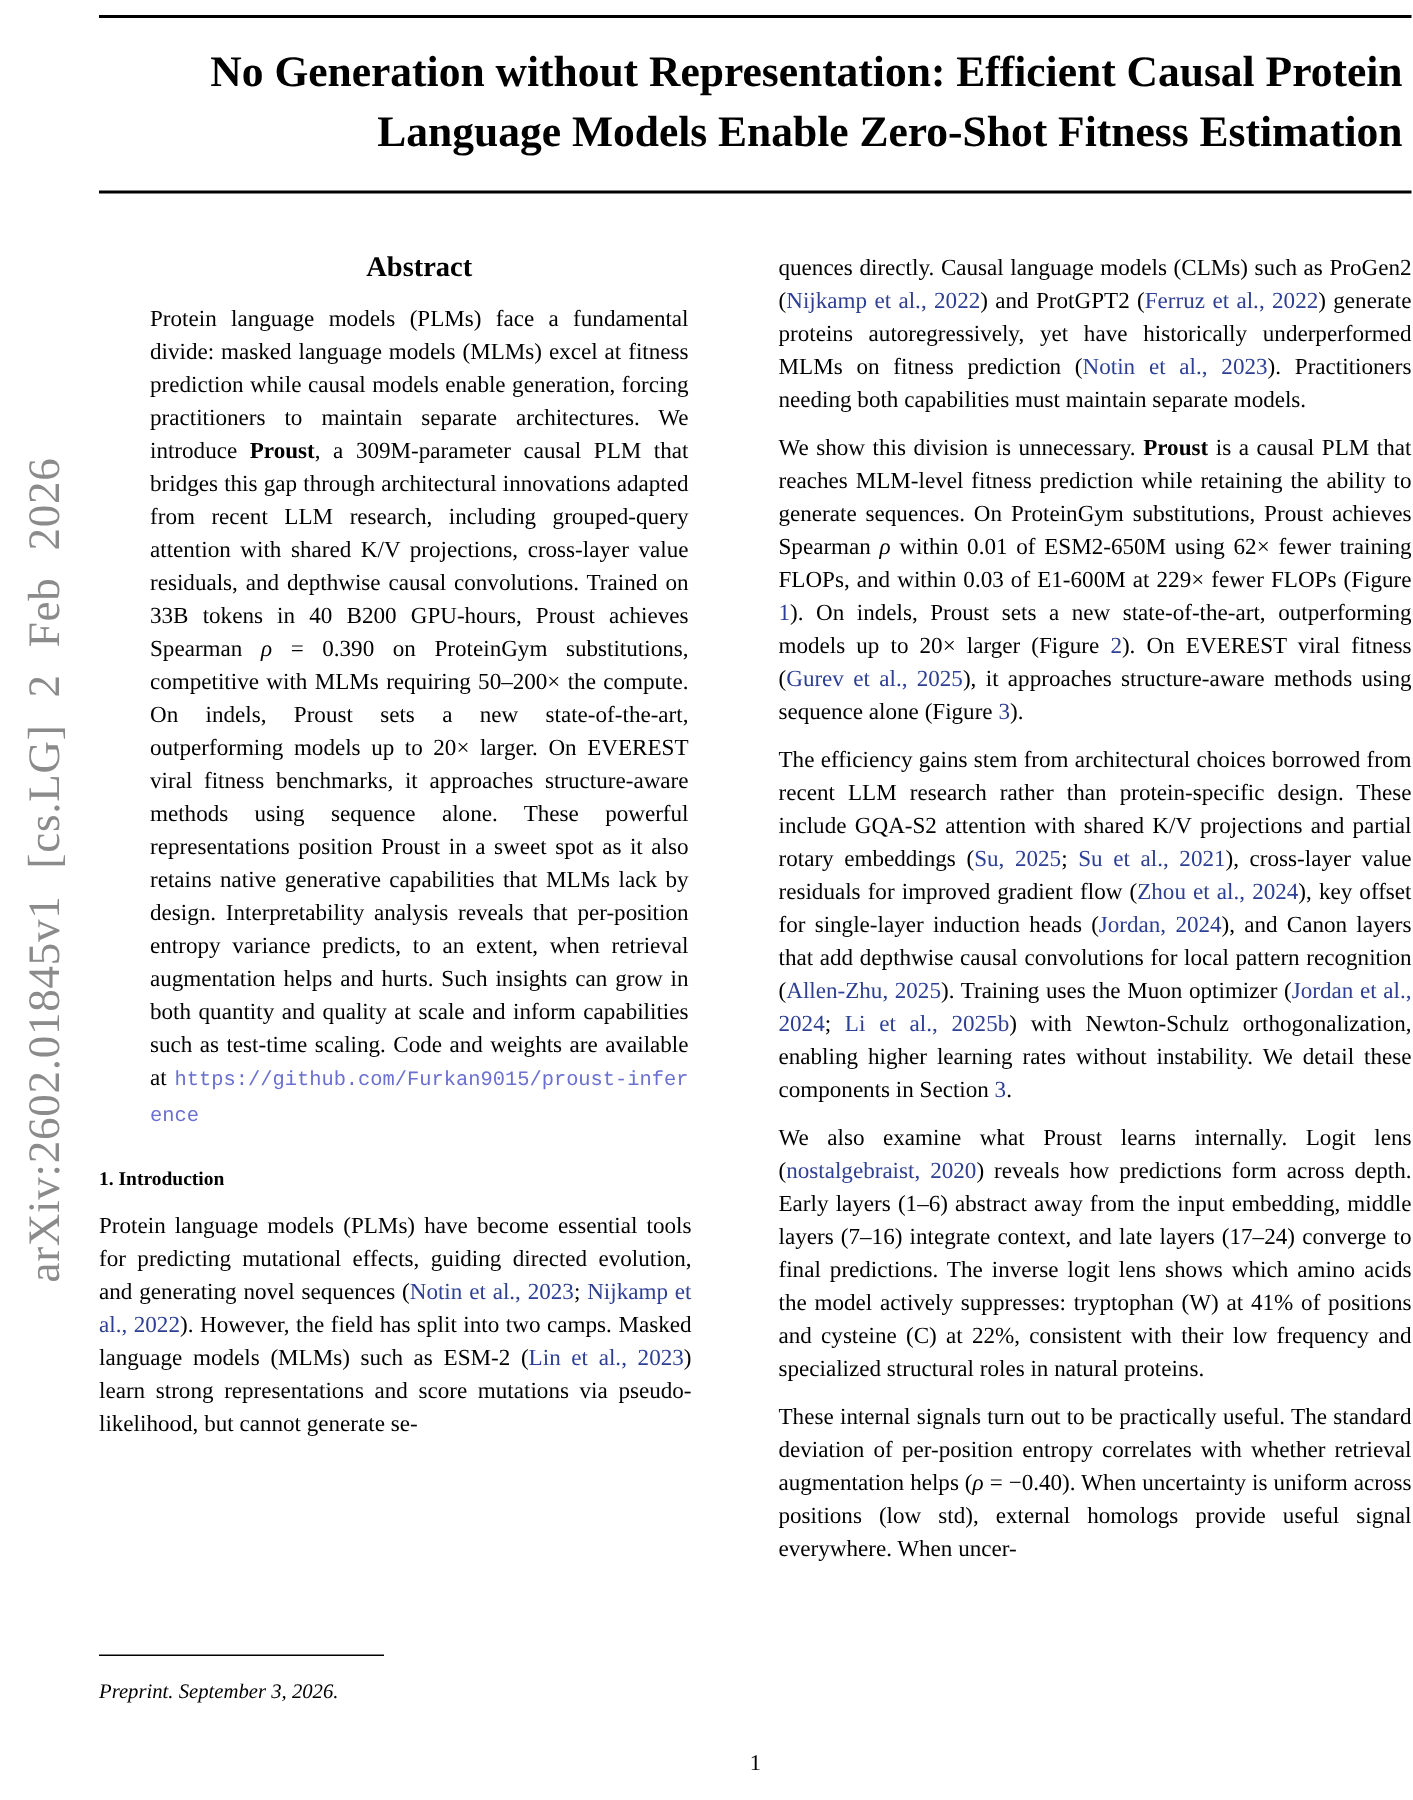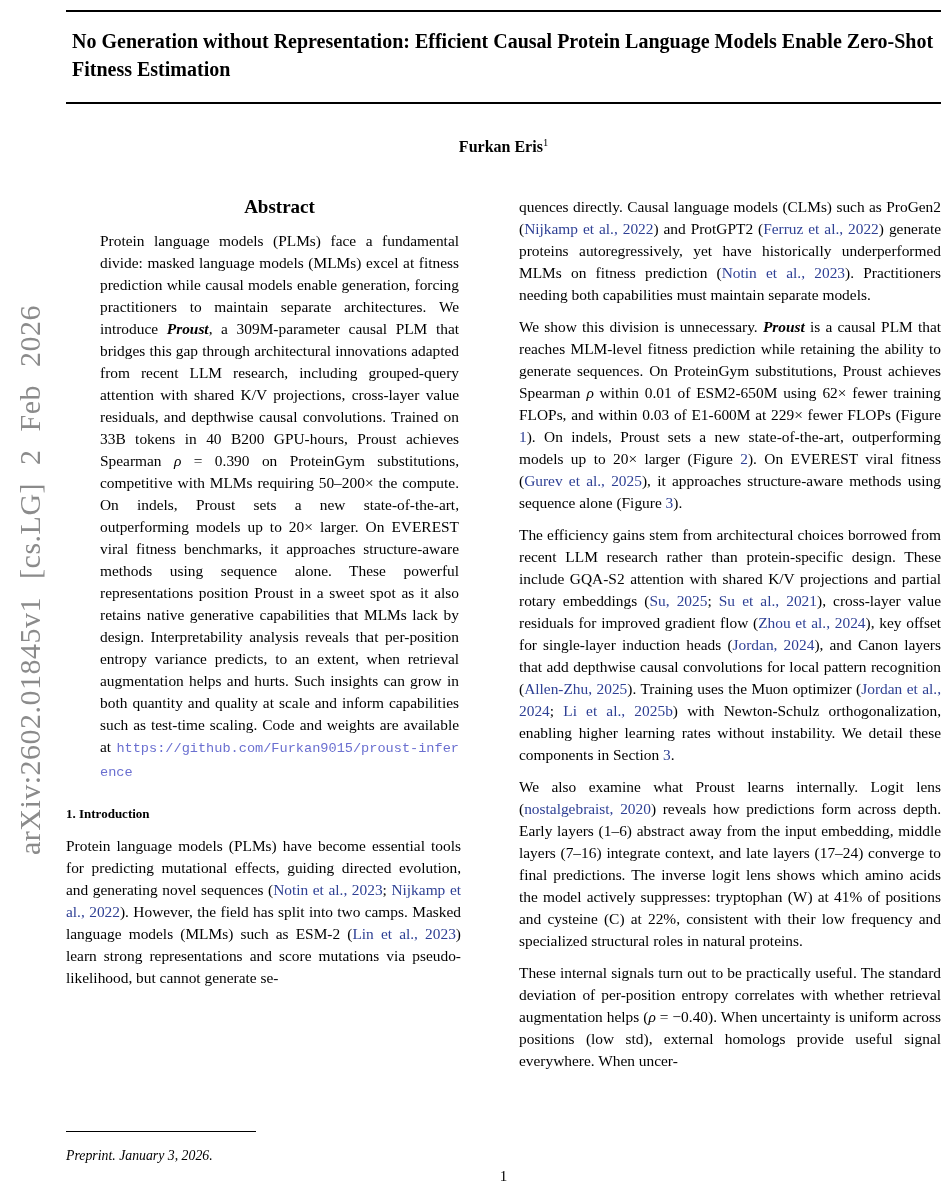--- a/index.html
+++ b/index.html
@@ -17,78 +17,75 @@
   .arxiv-stamp{
     position:absolute;left:30px;top:580px;width:700px;text-align:center;
     transform:translate(-50%,-50%) rotate(-90deg);
     font-size:30px;color:var(--watermark-color);white-space:nowrap;
     word-spacing:10px;letter-spacing:0.5px;
   }
   .content{position:absolute;left:66px;top:0;width:875px;}
   .rule{border:none;border-top:2px solid #000;height:0;}
   .rule-top{margin-top:10px;}
   .title{
-    font-size:20px;font-weight:700;text-align:left;line-height:1.38;
+    font-size:29px;font-weight:700;text-align:right;line-height:1.38;
     margin:16px 6px 19px 6px;
   }
   .author-block{text-align:center;margin-top:33px;font-size:16px;font-weight:700;}
   .author-marker{vertical-align:super;font-size:10.5px;font-weight:400;}
   .columns{display:flex;margin-top:39px;height:968px;}
   .col-left{width:395px;height:100%;display:flex;flex-direction:column;}
   .col-right{width:422px;margin-left:58px;}
   .abstract-wrap{margin-left:34px;margin-right:2px;}
   .abstract-head{font-size:19px;font-weight:700;text-align:center;margin-bottom:12px;}
   p.body{font-size:15.4px;line-height:22px;text-align:justify;}
   .col-right p.body{margin-bottom:10px;}
   .section-head{font-size:13px;font-weight:700;margin:22px 0 13px 0;}
   .footnote-block{margin-top:auto;}
   .footnote-rule{width:190px;border-top:1px solid #000;margin-bottom:7px;}
   p.footnote{font-size:13.2px;line-height:17px;text-align:justify;text-indent:12px;}
   p.preprint{font-size:13.8px;font-style:italic;margin-top:16px;}
   .page-number{position:absolute;left:66px;top:1168px;width:875px;text-align:center;font-size:15px;}
   
-  .seg-b{font-weight:700;font-style:italic;}
+  .seg-b{font-weight:700;}
   .seg-m{font-style:italic;}
   .seg-c{color:var(--cite-color);}
   .seg-u{font-family:"Liberation Mono", monospace;color:var(--url-color);font-size:13.6px;word-break:break-all;}
   .seg-sup{vertical-align:super;font-size:9.5px;}
 </style>
 </head>
 <body>
 
 <div class="page">
 
   <div class="arxiv-stamp">arXiv:2602.01845v1 [cs.LG] 2 Feb 2026</div>
 
   <div class="content">
 
     <hr class="rule rule-top">
 
     <h1 class="title">No Generation without Representation: Efficient Causal Protein Language Models Enable Zero-Shot Fitness Estimation</h1>
 
     <hr class="rule">
 
-    <div class="author-block">
-      <span>Furkan Eris</span><span class="author-marker">1</span>
-    </div>
 
     <div class="columns">
 
       <div class="col-left">
         <div class="abstract-wrap">
           <h2 class="abstract-head">Abstract</h2>
           <p class="body"><span class="seg-n">Protein language models (PLMs) face a fundamental divide: masked language models (MLMs) excel at fitness prediction while causal models enable generation, forcing practitioners to maintain separate architectures. We introduce </span><span class="seg-b">Proust</span><span class="seg-n">, a 309M-parameter causal PLM that bridges this gap through architectural innovations adapted from recent LLM research, including grouped-query attention with shared K/V projections, cross-layer value residuals, and depthwise causal convolutions. Trained on 33B tokens in 40 B200 GPU-hours, Proust achieves Spearman </span><span class="seg-m">ρ</span><span class="seg-n"> = 0.390 on ProteinGym substitutions, competitive with MLMs requiring 50–200× the compute. On indels, Proust sets a new state-of-the-art, outperforming models up to 20× larger. On EVEREST viral fitness benchmarks, it approaches structure-aware methods using sequence alone. These powerful representations position Proust in a sweet spot as it also retains native generative capabilities that MLMs lack by design. Interpretability analysis reveals that per-position entropy variance predicts, to an extent, when retrieval augmentation helps and hurts. Such insights can grow in both quantity and quality at scale and inform capabilities such as test-time scaling. Code and weights are available at </span><span class="seg-u">https://github.com/Furkan9015/proust-inference</span></p>
         </div>
 
         <h2 class="section-head">1. Introduction</h2>
         <p class="body"><span class="seg-n">Protein language models (PLMs) have become essential tools for predicting mutational effects, guiding directed evolution, and generating novel sequences (</span><span class="seg-c">Notin et al., 2023</span><span class="seg-n">; </span><span class="seg-c">Nijkamp et al., 2022</span><span class="seg-n">). However, the field has split into two camps. Masked language models (MLMs) such as ESM-2 (</span><span class="seg-c">Lin et al., 2023</span><span class="seg-n">) learn strong representations and score mutations via pseudo-likelihood, but cannot generate se-</span></p>
 
         <div class="footnote-block">
           <div class="footnote-rule"></div>
-          <p class="preprint">Preprint. January 3, 2026.</p>
+          <p class="preprint">Preprint. September 3, 2026.</p>
         </div>
       </div>
 
       <div class="col-right">
         <p class="body"><span class="seg-n">quences directly. Causal language models (CLMs) such as ProGen2 (</span><span class="seg-c">Nijkamp et al., 2022</span><span class="seg-n">) and ProtGPT2 (</span><span class="seg-c">Ferruz et al., 2022</span><span class="seg-n">) generate proteins autoregressively, yet have historically underperformed MLMs on fitness prediction (</span><span class="seg-c">Notin et al., 2023</span><span class="seg-n">). Practitioners needing both capabilities must maintain separate models.</span></p>
         <p class="body"><span class="seg-n">We show this division is unnecessary. </span><span class="seg-b">Proust</span><span class="seg-n"> is a causal PLM that reaches MLM-level fitness prediction while retaining the ability to generate sequences. On ProteinGym substitutions, Proust achieves Spearman </span><span class="seg-m">ρ</span><span class="seg-n"> within 0.01 of ESM2-650M using 62× fewer training FLOPs, and within 0.03 of E1-600M at 229× fewer FLOPs (Figure </span><span class="seg-c">1</span><span class="seg-n">). On indels, Proust sets a new state-of-the-art, outperforming models up to 20× larger (Figure </span><span class="seg-c">2</span><span class="seg-n">). On EVEREST viral fitness (</span><span class="seg-c">Gurev et al., 2025</span><span class="seg-n">), it approaches structure-aware methods using sequence alone (Figure </span><span class="seg-c">3</span><span class="seg-n">).</span></p>
         <p class="body"><span class="seg-n">The efficiency gains stem from architectural choices borrowed from recent LLM research rather than protein-specific design. These include GQA-S2 attention with shared K/V projections and partial rotary embeddings (</span><span class="seg-c">Su, 2025</span><span class="seg-n">; </span><span class="seg-c">Su et al., 2021</span><span class="seg-n">), cross-layer value residuals for improved gradient flow (</span><span class="seg-c">Zhou et al., 2024</span><span class="seg-n">), key offset for single-layer induction heads (</span><span class="seg-c">Jordan, 2024</span><span class="seg-n">), and Canon layers that add depthwise causal convolutions for local pattern recognition (</span><span class="seg-c">Allen-Zhu, 2025</span><span class="seg-n">). Training uses the Muon optimizer (</span><span class="seg-c">Jordan et al., 2024</span><span class="seg-n">; </span><span class="seg-c">Li et al., 2025b</span><span class="seg-n">) with Newton-Schulz orthogonalization, enabling higher learning rates without instability. We detail these components in Section </span><span class="seg-c">3</span><span class="seg-n">.</span></p>
         <p class="body"><span class="seg-n">We also examine what Proust learns internally. Logit lens (</span><span class="seg-c">nostalgebraist, 2020</span><span class="seg-n">) reveals how predictions form across depth. Early layers (1–6) abstract away from the input embedding, middle layers (7–16) integrate context, and late layers (17–24) converge to final predictions. The inverse logit lens shows which amino acids the model actively suppresses: tryptophan (W) at 41% of positions and cysteine (C) at 22%, consistent with their low frequency and specialized structural roles in natural proteins.</span></p>
         <p class="body"><span class="seg-n">These internal signals turn out to be practically useful. The standard deviation of per-position entropy correlates with whether retrieval augmentation helps (</span><span class="seg-m">ρ</span><span class="seg-n"> = −0.40). When uncertainty is uniform across positions (low std), external homologs provide useful signal everywhere. When uncer-</span></p>
       </div>

